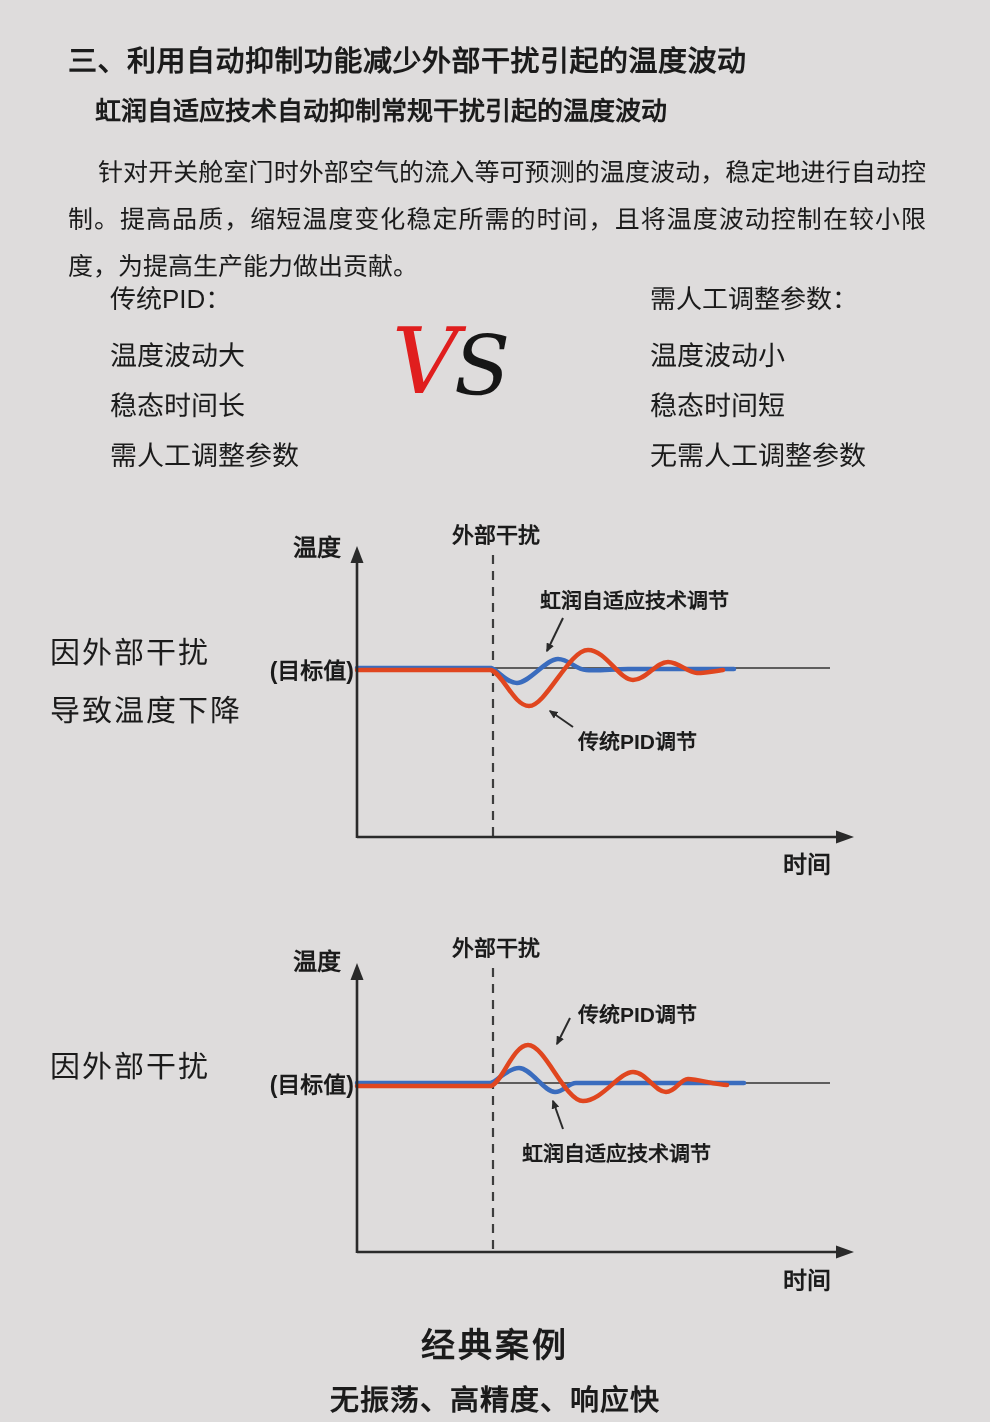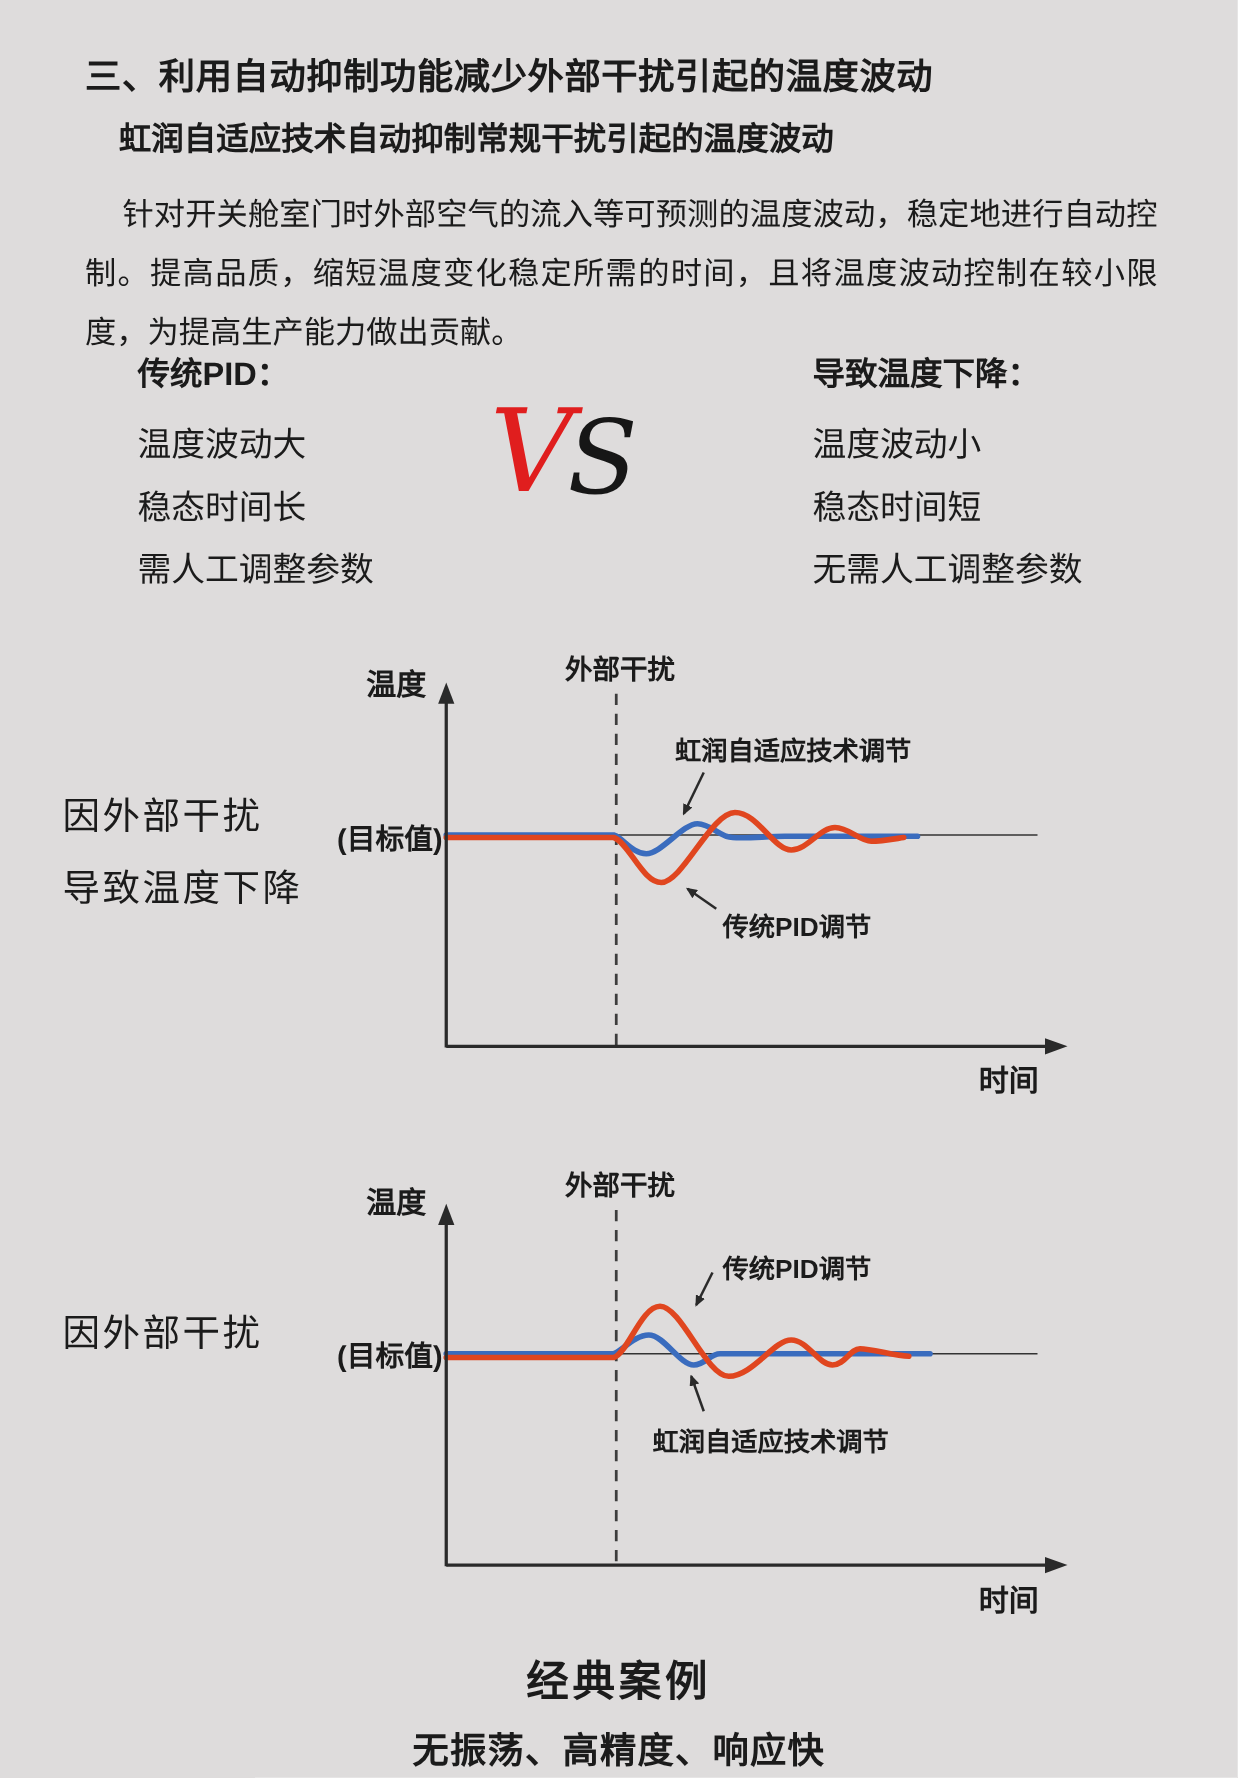--- a/index.html
+++ b/index.html
@@ -6,21 +6,21 @@
   body{font-family:"Liberation Sans","DejaVu Sans",sans-serif;}
   .page{position:relative;width:990px;height:1422px;background:#dedcdc;overflow:hidden;color:#1b1b1b;}
   .abs{position:absolute;}
   .page-title{left:68px;top:18px;font-size:29px;font-weight:bold;letter-spacing:.5px;white-space:nowrap;}
   .page-subtitle{left:95px;top:68px;font-size:26px;font-weight:bold;white-space:nowrap;}
   .intro{left:68px;top:124px;width:858px;font-size:25px;line-height:47px;text-indent:30px;text-align:justify;}
   
   .cmp-col{top:278px;}
   .cmp-col.left{left:110px;}
   .cmp-col.right{left:650px;}
-  .cmp-head{font-size:26px;font-weight:bold;margin:0 0 16px 0;white-space:nowrap;}
+  .cmp-head{font-size:26px;font-weight:normal;margin:0 0 16px 0;white-space:nowrap;}
   .cmp-item{font-size:27px;line-height:50px;white-space:nowrap;}
   .vs-wrap{left:392px;top:316px;width:150px;height:105px;font-family:"DejaVu Serif","Liberation Serif",serif;font-style:italic;}
   .vs-v{position:absolute;left:0;top:0;font-size:92px;line-height:92px;}
   .vs-s{position:absolute;left:62px;top:10px;font-size:82px;line-height:82px;}
   
   .chart{left:0;width:990px;height:390px;}
   .chart .plot{position:absolute;left:0;top:0;}
   .lbl{position:absolute;font-weight:600;white-space:nowrap;}
   .lbl-temp{left:293px;font-size:24px;}
   .lbl-dist{left:452px;font-size:22px;}
@@ -47,21 +47,21 @@
     <div class="cmp-item">稳态时间长</div>
     <div class="cmp-item">需人工调整参数</div>
   </div>
 
   <div class="abs vs-wrap">
     <span class="vs-v" style="color: rgb(224, 30, 30);">V</span>
     <span class="vs-s" style="color: rgb(22, 22, 22);">S</span>
   </div>
 
   <div class="abs cmp-col right">
-    <div class="cmp-head">导致温度下降：</div>
+    <div class="cmp-head">需人工调整参数：</div>
     <div class="cmp-item">温度波动小</div>
     <div class="cmp-item">稳态时间短</div>
     <div class="cmp-item">无需人工调整参数</div>
   </div>
 
   <div class="abs chart" style="top:500px;">
     <svg class="plot" width="990" height="390" viewBox="0 0 990 390">
       <defs>
         <marker id="ah" markerWidth="9" markerHeight="8" refX="7.5" refY="4" orient="auto" markerUnits="userSpaceOnUse">
           <path d="M0,0 L9,4 L0,8 Z" fill="#2a2a2a"></path>

